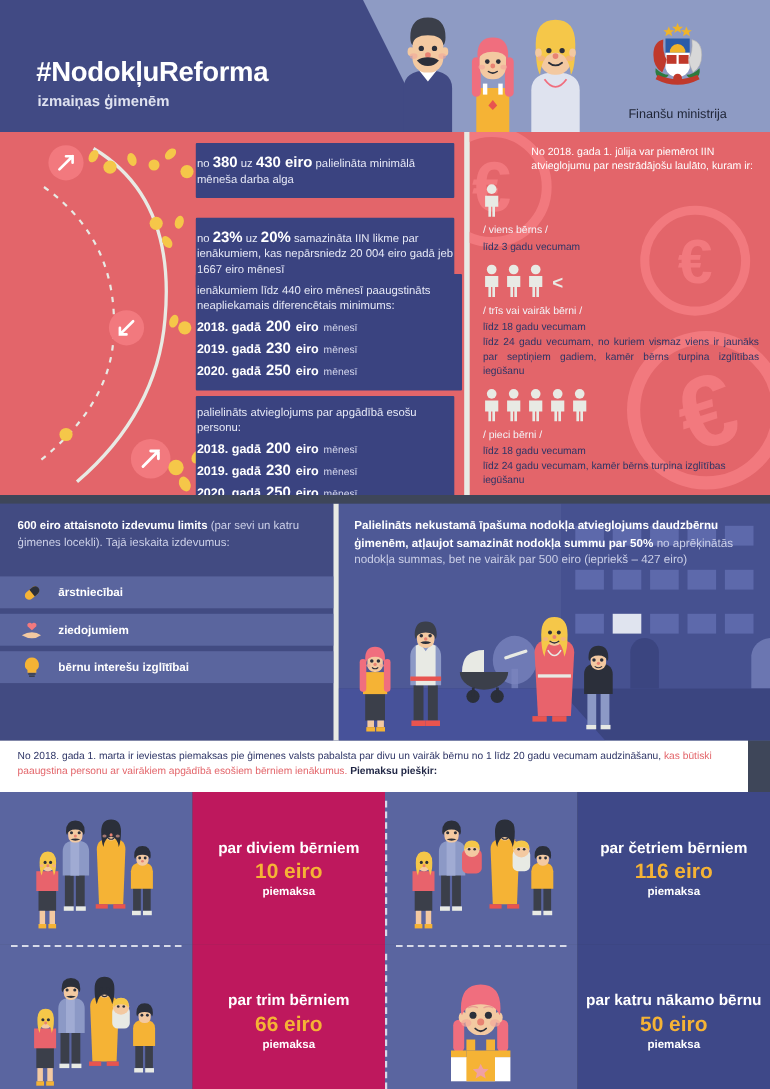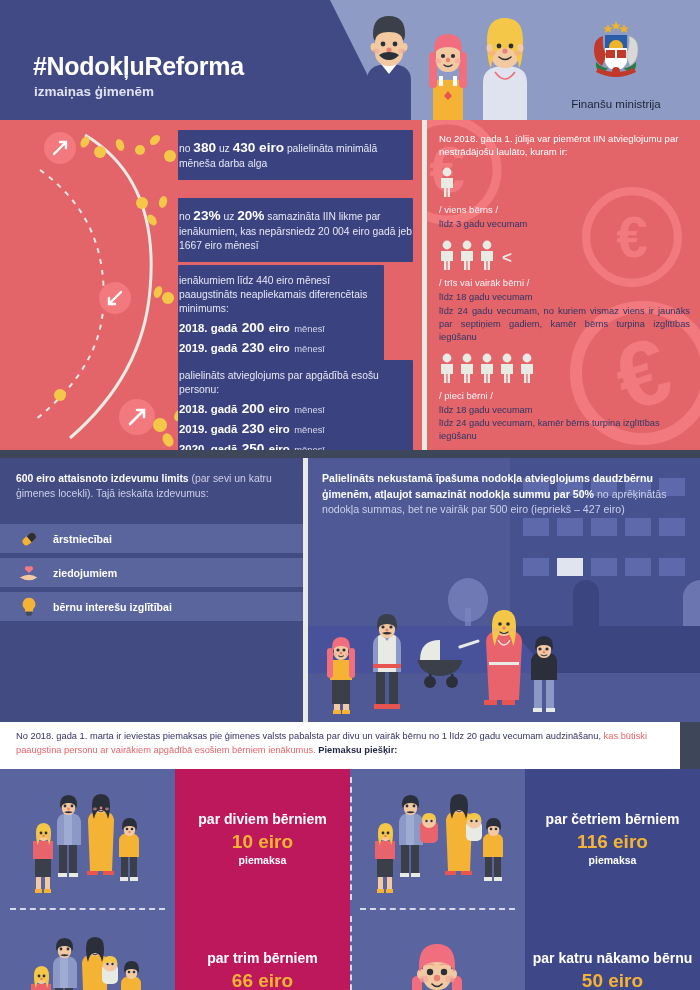--- a/index.html
+++ b/index.html
@@ -50,29 +50,29 @@
   .bluebox {
     position: absolute; background: #3a4380; color: #ffffff;
     padding: 9px 1px; border-radius: 1px;
   }
   .bluebox .t { font-size: 10.3px; line-height: 1.36; color: #e6e8f5; }
   .bluebox .big { font-size: 13.6px; font-weight: bold; color: #ffffff; }
   .bluebox .yr { font-size: 11.4px; font-weight: bold; color: #ffffff; }
   .bluebox .sm { font-size: 9.4px; color: #d6d9ee; }
   .row-line { margin-top: 2px; }
 
-  .r-head { font-size: 9.6px; color: #ffffff; line-height: 1.38; position: relative; z-index: 3; }
+  .r-head { font-size: 9.6px; color: #ffffff; line-height: 1.38; position: relative; z-index: 3; margin-left: 44px; }
   .r-tag { font-size: 9.5px; color: #f3f4f8; margin-top: 7px; position: relative; z-index: 3; }
   .r-det { font-size: 9.3px; color: #2e3566; line-height: 1.4; position: relative; z-index: 3; }
   .people { position: relative; z-index: 3; display: flex; align-items: flex-end; gap: 4px; margin-top: 9px; }
 
   .euro-wm { position: absolute; z-index: 1; opacity: 1; }
 
   
-  .mid-section { position: relative; width: 700px; height: 264px; display: flex; background: #4a5590; }
+  .mid-section { position: relative; width: 700px; height: 215px; display: flex; background: #4a5590; }
   .mid-left { width: 303px; position: relative; background: #424b82; }
   .mid-div { width: 5px; background: #e8eae4; }
   .mid-right { width: 392px; position: relative; background: #4e5996; overflow: hidden; }
 
   .mid-intro { padding: 13px 14px 0 16px; color: #ffffff; font-size: 10.4px; line-height: 1.45; }
   .mid-intro b { font-weight: bold; }
   .mid-intro .dim { color: #ccd0e8; }
   .expense-list { position: absolute; left: 0; top: 66px; width: 303px; }
   .exp-row {
     height: 29px; display: flex; align-items: center; padding-left: 18px; gap: 13px;
@@ -232,21 +232,21 @@
           <span>no </span><span class="big">380</span><span> uz </span><span class="big">430 eiro</span><span> palielināta minimālā mēneša darba alga</span>
         </div>
       </div>
 
       <div class="bluebox" style="left:178px; top:78px; width:235px;">
         <div class="t">
           <span>no </span><span class="big">23%</span><span> uz </span><span class="big">20%</span><span> samazināta IIN likme par ienākumiem, kas nepārsniedz 20 004 eiro gadā jeb 1667 eiro mēnesī</span>
         </div>
       </div>
 
-      <div class="bluebox" style="left:178px; top:145px; width:206px;">
+      <div class="bluebox" style="left:178px; top:129px; width:242px;">
         <div class="t">ienākumiem līdz 440 eiro mēnesī paaugstināts neapliekamais diferencētais minimums:</div>
         <div class="row-line"><span class="yr">2018. gadā</span> <span class="big">200</span> <span class="yr">eiro</span> <span class="sm">mēnesī</span></div>
         <div class="row-line"><span class="yr">2019. gadā</span> <span class="big">230</span> <span class="yr">eiro</span> <span class="sm">mēnesī</span></div>
         <div class="row-line"><span class="yr">2020. gadā</span> <span class="big">250</span> <span class="yr">eiro</span> <span class="sm">mēnesī</span></div>
       </div>
 
       <div class="bluebox" style="left:178px; top:240px; width:235px;">
         <div class="t">palielināts atvieglojums par apgādībā esošu personu:</div>
         <div class="row-line"><span class="yr">2018. gadā</span> <span class="big">200</span> <span class="yr">eiro</span> <span class="sm">mēnesī</span></div>
         <div class="row-line"><span class="yr">2019. gadā</span> <span class="big">230</span> <span class="yr">eiro</span> <span class="sm">mēnesī</span></div>

